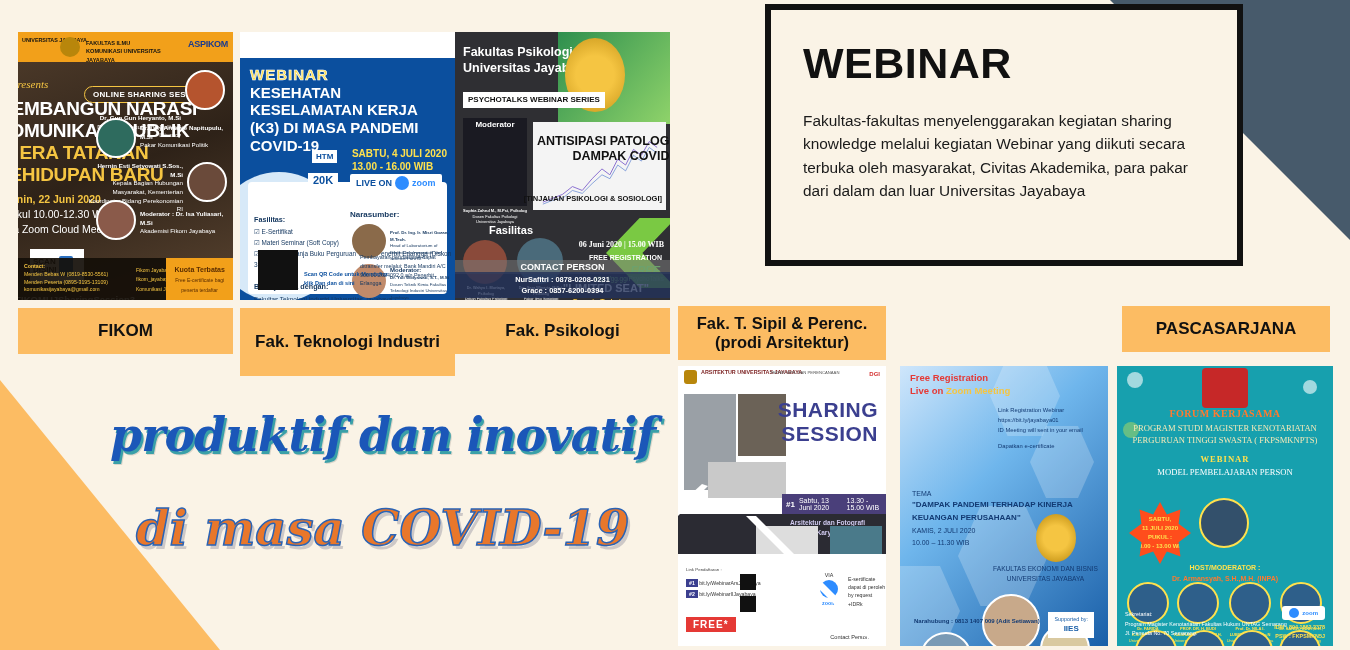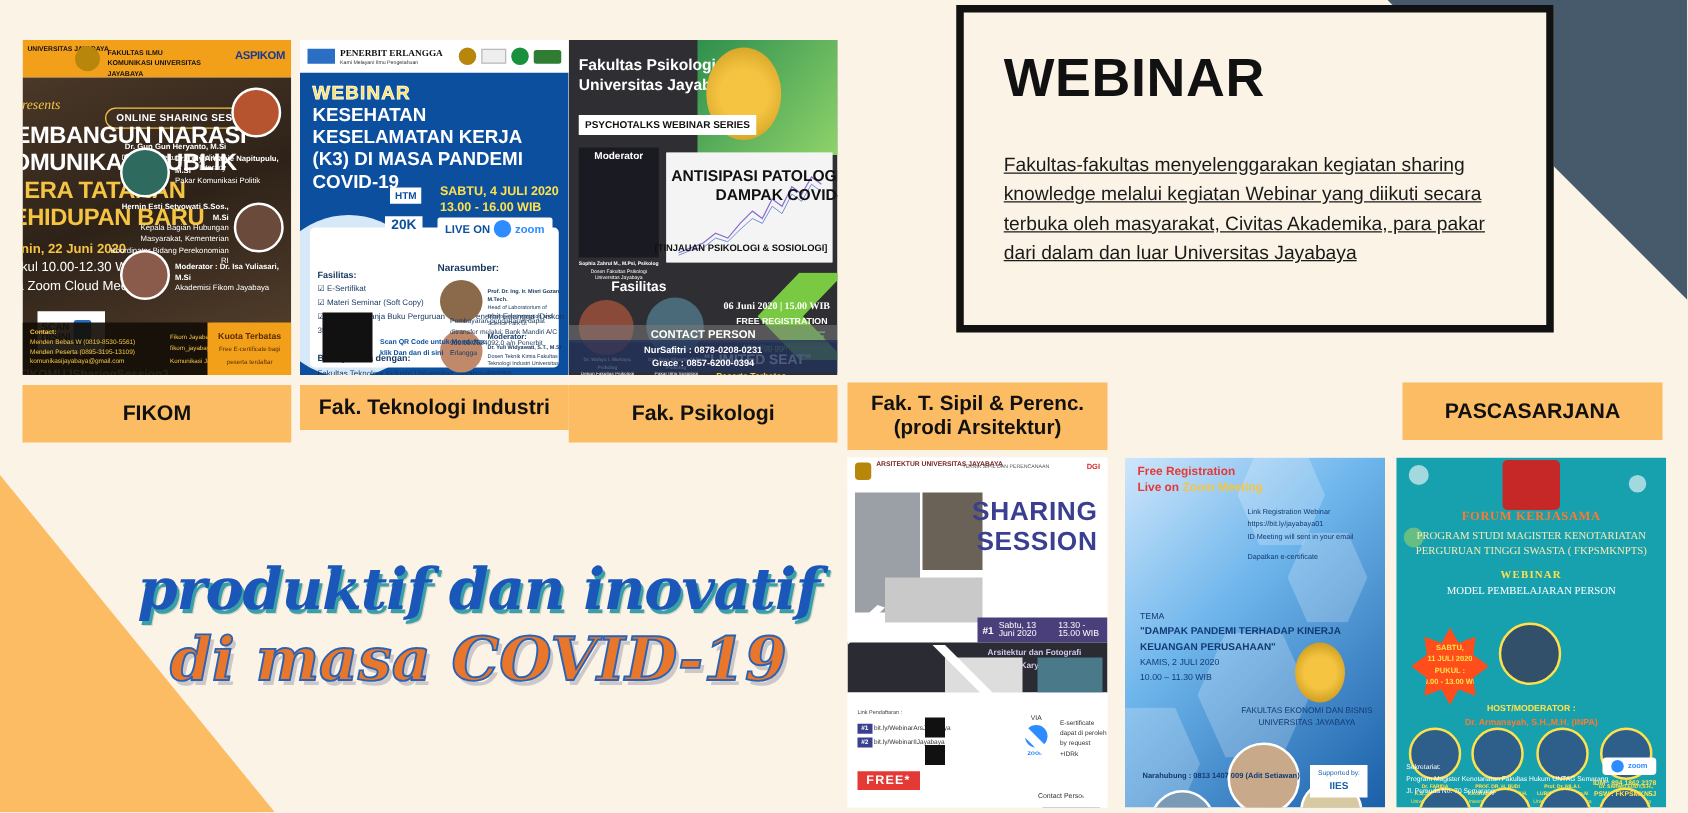--- a/index.html
+++ b/index.html
@@ -29,23 +29,22 @@
     background:#faf3e6;
     border:6px solid #111;
     padding:30px 26px 10px 32px;
     z-index:5;
   }
   .header-title {
     font-weight:bold; font-size:43px; line-height:1.09;
     letter-spacing:0.5px; color:#111;
   }
   .header-body {
-    margin-top:34px; font-size:15.4px; line-height:1.52; color:#1a1a1a;
+    margin-top:22px; font-size:15.4px; line-height:1.52; color:#1a1a1a;
     max-width:430px;
-    text-decoration:underline;
   }
 
   
   .chip {
     position:absolute; background:#fcbc63; color:#111;
     font-weight:bold; display:flex; align-items:center; justify-content:center;
     text-align:center; line-height:1.18; padding:3px 6px;
   }
 
   
@@ -216,21 +215,21 @@
   .p6-cap { position:absolute; color:#ffe14d; font-size:4px; font-weight:bold;
             text-align:center; line-height:1.45; width:52px; }
   .p6-sek { position:absolute; left:8px; bottom:8px; color:#fff; font-size:5.4px; line-height:1.7; }
   .p6-zoom { position:absolute; right:8px; bottom:26px; background:#fff; color:#2d8cff;
              font-size:6px; font-weight:bold; padding:2px 7px; border-radius:3px;
              display:flex; align-items:center; gap:3px; }
   .p6-zdot { width:10px; height:10px; border-radius:50%; background:#2d8cff; }
   .p6-ids { position:absolute; right:8px; bottom:6px; color:#ffe14d; font-size:5.4px;
             font-weight:bold; text-align:right; line-height:1.55; }
   .tag-l1 {
-    position:absolute; left:110px; top:444px; font-size:46px; font-weight:bold;
+    position:absolute; left:110px; top:408px; font-size:46px; font-weight:bold;
     font-style:italic; color:#1b57b8; font-family:"DejaVu Serif", serif;
     text-shadow: 2px 3px 0 #3aa0a8, 3px 4px 0 rgba(0,0,0,.12);
     letter-spacing:-1px;
   }
   .tag-l2 {
     position:absolute; left:136px; top:500px; font-size:48px; font-weight:bold;
     font-style:italic; color:#e8772b; font-family:"DejaVu Serif", serif;
     -webkit-text-stroke:1.5px #2a63b5;
     text-shadow: 3px 4px 0 rgba(120,120,140,.35);
     letter-spacing:0px;
@@ -313,33 +312,20 @@
         <span style="font-weight:normal;font-size:5px;">Free E-certificate bagi peserta terdaftar</span>
       </div>
     </div>
   </div>
   <div class="chip" style="left:18px; top:308px; width:215px; height:46px; font-size:17px;">FIKOM</div>
 
   <div class="poster" style="left:240px; top:32px; width:215px; height:268px;">
     <div class="p2-main"></div>
     <div class="p2-blob"></div>
     <div class="p2-white"></div>
-    <div class="p2-bar">
-      <div style="width:22px;height:12px;background:#2b6fc4;"></div>
-      <div style="line-height:1.25;">
-        <div style="font-family:'Liberation Serif',serif; font-size:7.4px; font-weight:bold; color:#111;">PENERBIT ERLANGGA</div>
-        <div style="font-size:4.2px; color:#333;">Kami Melayani Ilmu Pengetahuan</div>
-      </div>
-      <div style="margin-left:auto; display:flex; gap:4px; align-items:center;">
-        <div style="width:14px;height:14px;border-radius:50%;background:#b8860b;"></div>
-        <div style="width:20px;height:12px;background:#eee;border:1px solid #bbb;"></div>
-        <div style="width:14px;height:14px;border-radius:50%;background:#1a8f3c;"></div>
-        <div style="width:22px;height:11px;background:#2e7d32;border-radius:2px;"></div>
-      </div>
-    </div>
     <div class="p2-head">
       <div class="p2-web" style="font-size:15px;">WEBINAR</div>
       <div>KESEHATAN<br>KESELAMATAN KERJA<br>(K3) DI MASA PANDEMI<br>COVID-19</div>
     </div>
     <div class="p2-htm">HTM</div>
     <div class="p2-date">
       <span>SABTU, 4 JULI 2020</span><br>
       <span>13.00 - 16.00 WIB</span>
     </div>
     <div class="p2-20k">20K</div>
@@ -371,21 +357,21 @@
       <b>Dr. Yuli Widyawati, S.T., M.Si</b><br>
       <span>Dosen Teknik Kimia Fakultas Teknologi Industri Universitas Jayabaya</span>
     </div>
     <div class="p2-qr"></div>
     <div class="p2-qrtxt">
       <span>Scan QR Code untuk Mendaftar</span><br>
       <span>klik Dan dan di sini</span>
     </div>
     <div class="p2-pay">Pembayaran pendaftaran dapat ditransfer melalui: Bank Mandiri A/C 900.00.2624092.0 a/n Penerbit Erlangga</div>
   </div>
-  <div class="chip" style="left:240px; top:308px; width:215px; height:36px; font-size:17px;">Fak. Teknologi Industri</div>
+  <div class="chip" style="left:240px; top:308px; width:215px; height:68px; font-size:17px;">Fak. Teknologi Industri</div>
 
   <div class="poster" style="left:455px; top:32px; width:215px; height:268px;">
     <div class="p3-main"></div>
     <div class="p3-green"></div>
     <div class="p3-head">
       <div>Fakultas Psikologi</div>
       <div>Universitas Jayabaya</div>
     </div>
     <div class="p3-seal"></div>
     <div class="p3-badge">

